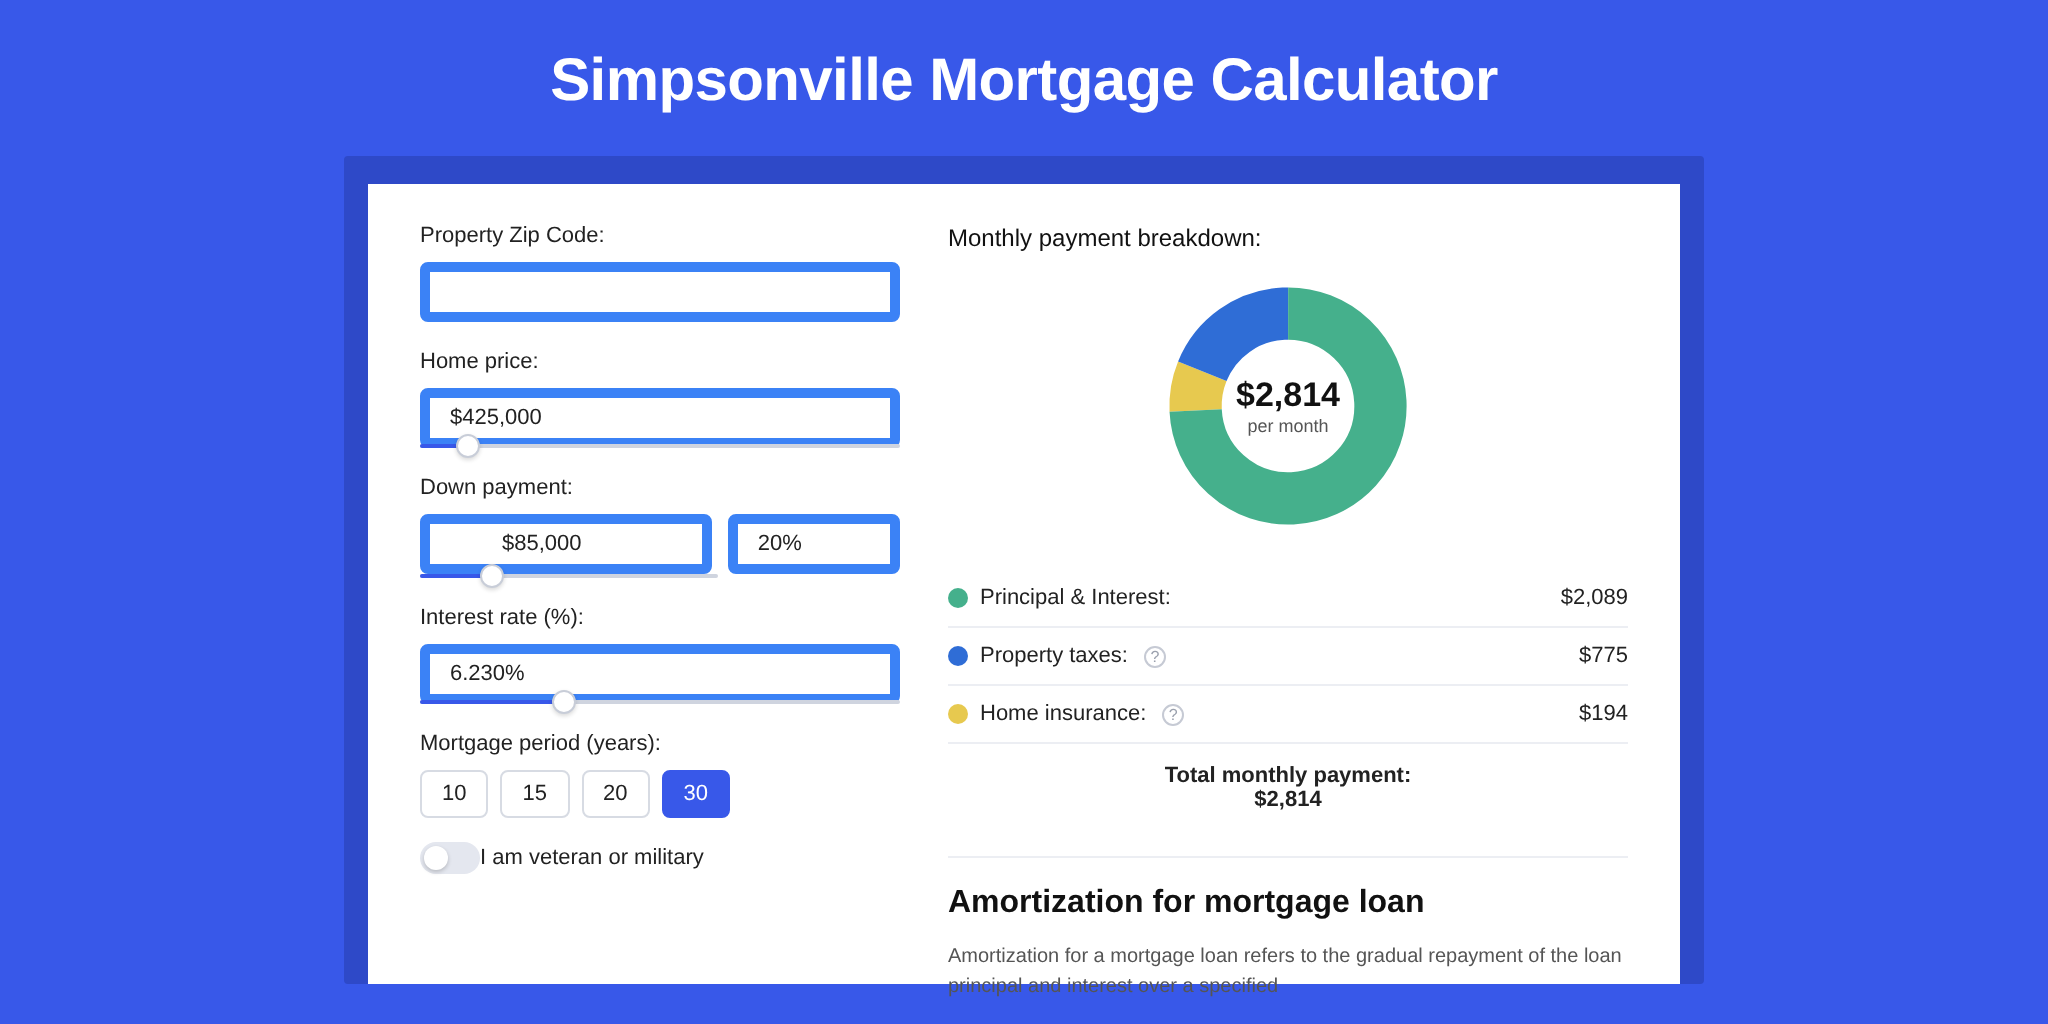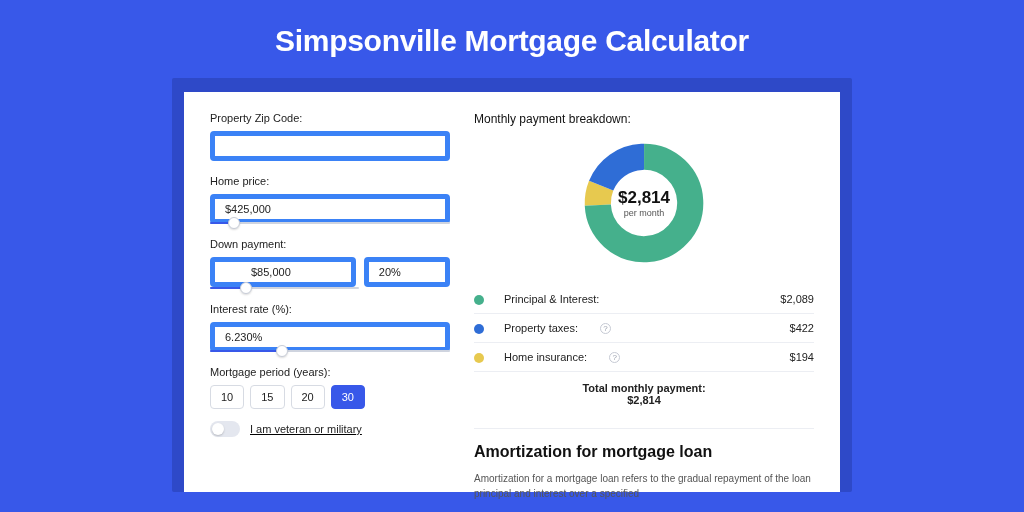--- a/index.html
+++ b/index.html
@@ -87,21 +87,21 @@
     border: 1px solid #d7dbe3;
     background: #fff;
     color: #222;
     font-size: 11px;
     padding: 5px 10px;
     border-radius: 4px;
     cursor: pointer;
   }
   .period-btn.active { background: #3858e9; color: #fff; border-color: #3858e9; }
 
-  .toggle-row { display: flex; align-items: center; gap: 10px; margin-top: 12px; text-decoration: underline; }
+  .toggle-row { display: flex; align-items: center; margin-top: 12px; }
   .toggle {
     width: 30px; height: 16px; border-radius: 10px; background: #e4e7ef; position: relative;
   }
   .toggle::after {
     content: ""; position: absolute; left: 2px; top: 2px; width: 12px; height: 12px;
     background: #fff; border-radius: 50%; box-shadow: 0 1px 2px rgba(0,0,0,0.2);
   }
   .toggle-label { font-size: 11px; color: #222; }
 
   .section-title {
@@ -115,21 +115,21 @@
   }
   .donut-amount { font-size: 17px; font-weight: 700; color: #111; }
   .donut-sub { font-size: 9px; color: #555; }
 
   .legend-row {
     display: flex; align-items: center; justify-content: space-between;
     padding: 8px 0; border-top: 1px solid transparent;
     font-size: 11px; color: #222;
   }
   .legend-row.border { border-top: 1px solid #eceef3; }
-  .legend-left { display: flex; align-items: flex-end; gap: 20px; }
+  .legend-left { display: flex; align-items: center; gap: 6px; }
   .legend-dot { width: 10px; height: 10px; border-radius: 50%; }
   .legend-value { font-size: 11px; color: #222; }
   .legend-row.total { font-weight: 700; border-top: 1px solid #eceef3; padding-top: 10px; flex-direction: column; }
   .help-icon {
     display:inline-flex; align-items:center; justify-content:center;
     width: 11px; height: 11px; border: 1px solid #c6cad4; border-radius: 50%;
     font-size: 8px; color: #9aa0ad; margin-left: 2px;
   }
 
   .amort { border-top: 1px solid #eceef3; margin-top: 14px; padding-top: 14px; }
@@ -222,21 +222,21 @@
               <span>Principal &amp; Interest:</span>
             </div>
             <span class="legend-value">$2,089</span>
           </div>
           <div class="legend-row border">
             <div class="legend-left">
               <span class="legend-dot" style="background: rgb(47, 109, 214);"></span>
               <span>Property taxes:</span>
               <span class="help-icon">?</span>
             </div>
-            <span class="legend-value">$422</span>
+            <span class="legend-value">$775</span>
           </div>
           <div class="legend-row border">
             <div class="legend-left">
               <span class="legend-dot" style="background: rgb(231, 201, 79);"></span>
               <span>Home insurance:</span>
               <span class="help-icon">?</span>
             </div>
             <span class="legend-value">$194</span>
           </div>
         </div>

